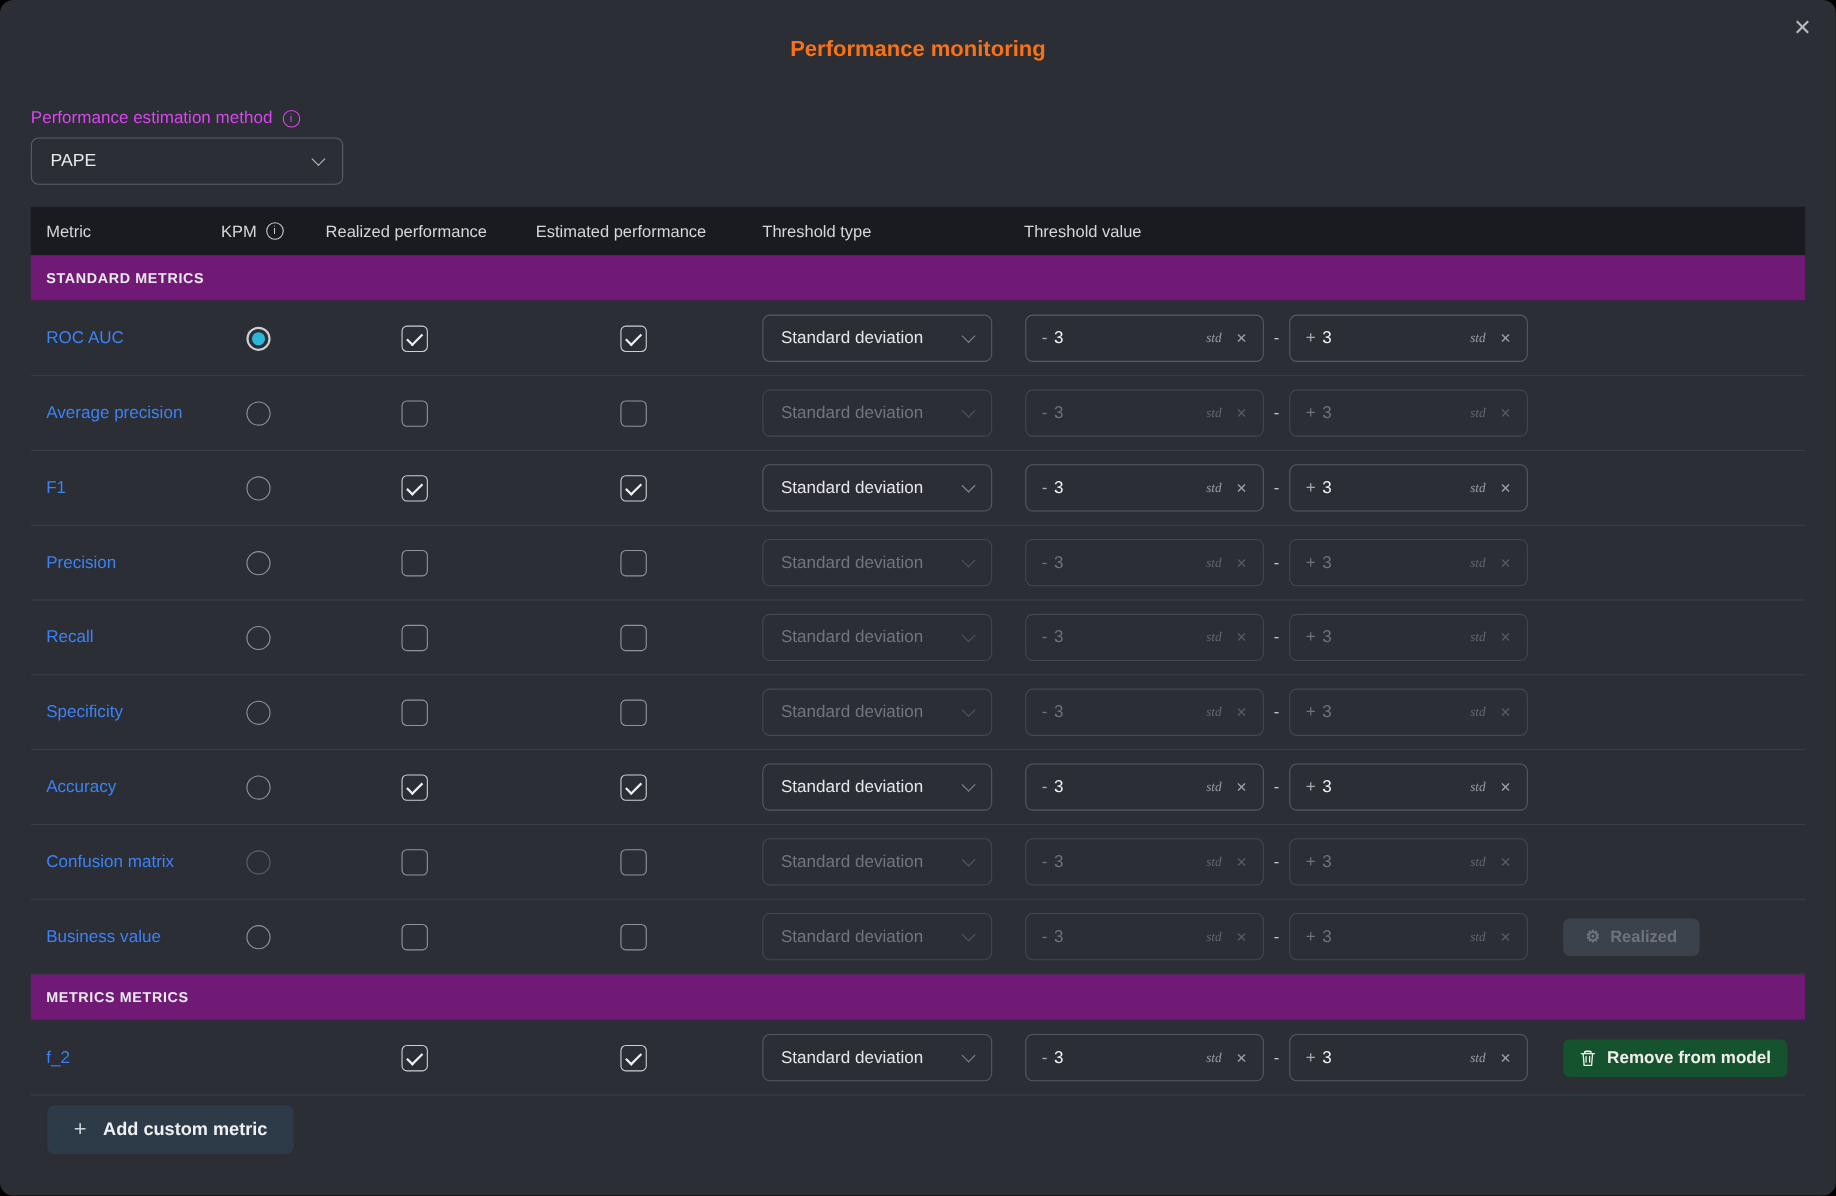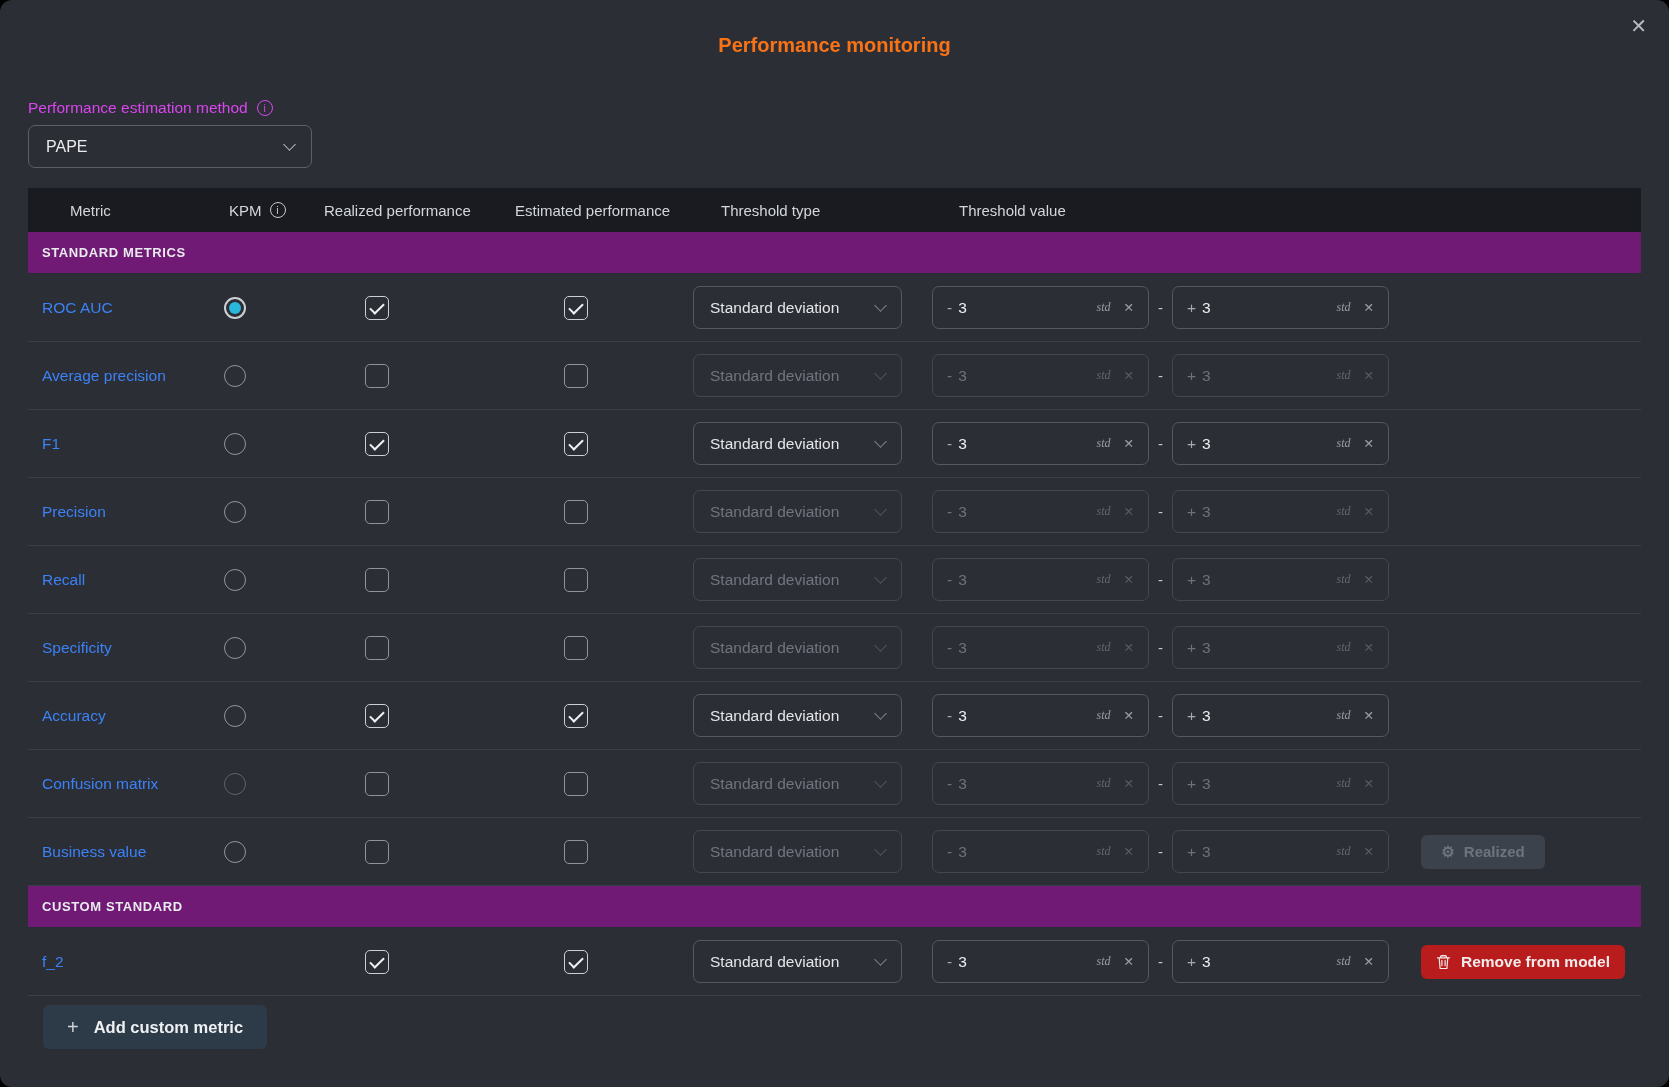--- a/index.html
+++ b/index.html
@@ -32,21 +32,21 @@
   .chev {
     width:9px; height:9px; border-right:1.6px solid currentColor; border-bottom:1.6px solid currentColor;
     transform:rotate(45deg); margin-top:-4px; opacity:.75; flex:0 0 auto;
   }
 
   .table { margin-top:20px; width:1613px; }
   .thead, .trow {
     display:grid; grid-template-columns:160px 94px 190px 208px 235px 493px 1fr;
     align-items:center;
   }
-  .thead { height:44px; background:#191b20; color:#d4d7da; font-size:15px;padding-left:28px; }
+  .thead { height:44px; background:#191b20; color:#d4d7da; font-size:15px; }
   .thead .cell { padding-left:14px; display:flex; align-items:center; gap:8px; }
   .thead .info { color:#c7cacf; }
 
   .section {
     height:42px; background:#701a75; display:flex; align-items:center; padding-left:14px;
     font-size:13px; font-weight:700; letter-spacing:.6px; color:#e9ebee;
     border-bottom:1px solid #272b33;
   }
 
   .trow { height:68px; border-bottom:1px solid #3a3e47; }
@@ -104,21 +104,21 @@
   .trow:not(.enabled) .tinput .clear { color:#565b64; }
 
   button { font-family:inherit; border:none; cursor:pointer; }
   .btn-configure {
     margin-left:13px; height:34px; width:124px; border-radius:6px; background:#3c424c;
     color:#6e747e; font-weight:700; font-size:15px;
     display:flex; align-items:center; justify-content:center; gap:9px;
   }
   .gear { font-size:15px; line-height:1; }
   .btn-remove {
-    margin-left:13px; height:34px; width:204px; border-radius:6px; background:#b91c1c;
+    margin-left:13px; height:34px; width:204px; border-radius:6px; background:#14532d;
     color:#f3ecec; font-weight:700; font-size:15.5px;
     display:flex; align-items:center; justify-content:center; gap:10px;
   }
   .btn-add {
     margin:9px 0 0 15px; height:44px; border-radius:6px; background:#2d3a48;
     color:#eef0f2; font-weight:700; font-size:16.5px; padding:0 24px;
     display:flex; align-items:center; gap:15px;
   }
   .btn-add .plus { font-weight:400; font-size:20px; color:#cfd3d7; }
 </style>
@@ -483,21 +483,21 @@
         </div>
         <div class="cell ca">
           <button class="btn-configure">
             <span class="gear">⚙</span>
             <span>Realized</span>
           </button>
         </div>
       </div>
 
       <div class="section">
-          <span>CUSTOM STANDARD</span>
+          <span>METRICS METRICS</span>
         </div>
 
       <div class="trow enabled">
         <div class="cell cm">f_2</div>
         <div class="cell ck"></div>
         <div class="cell cc">
             <span class="checkbox checked"></span>
           </div>
         <div class="cell cc">
             <span class="checkbox checked"></span>

